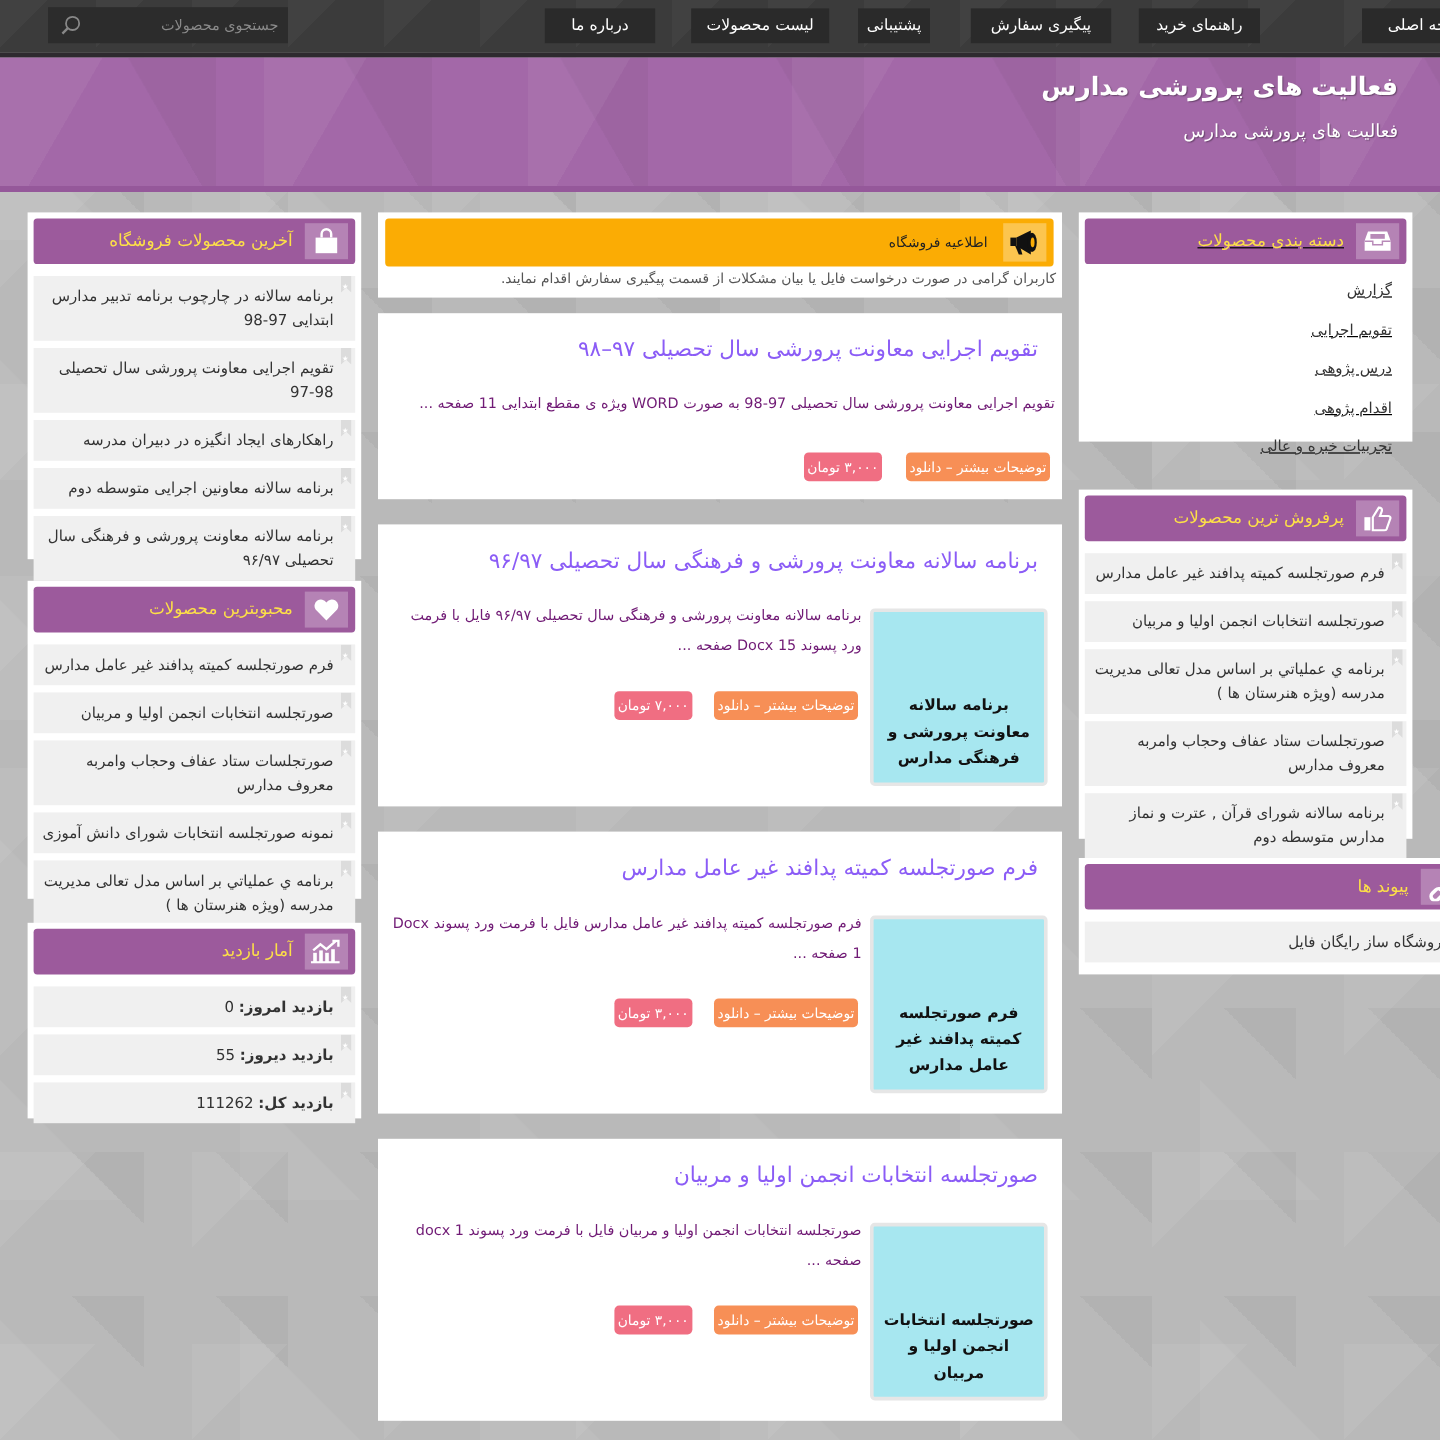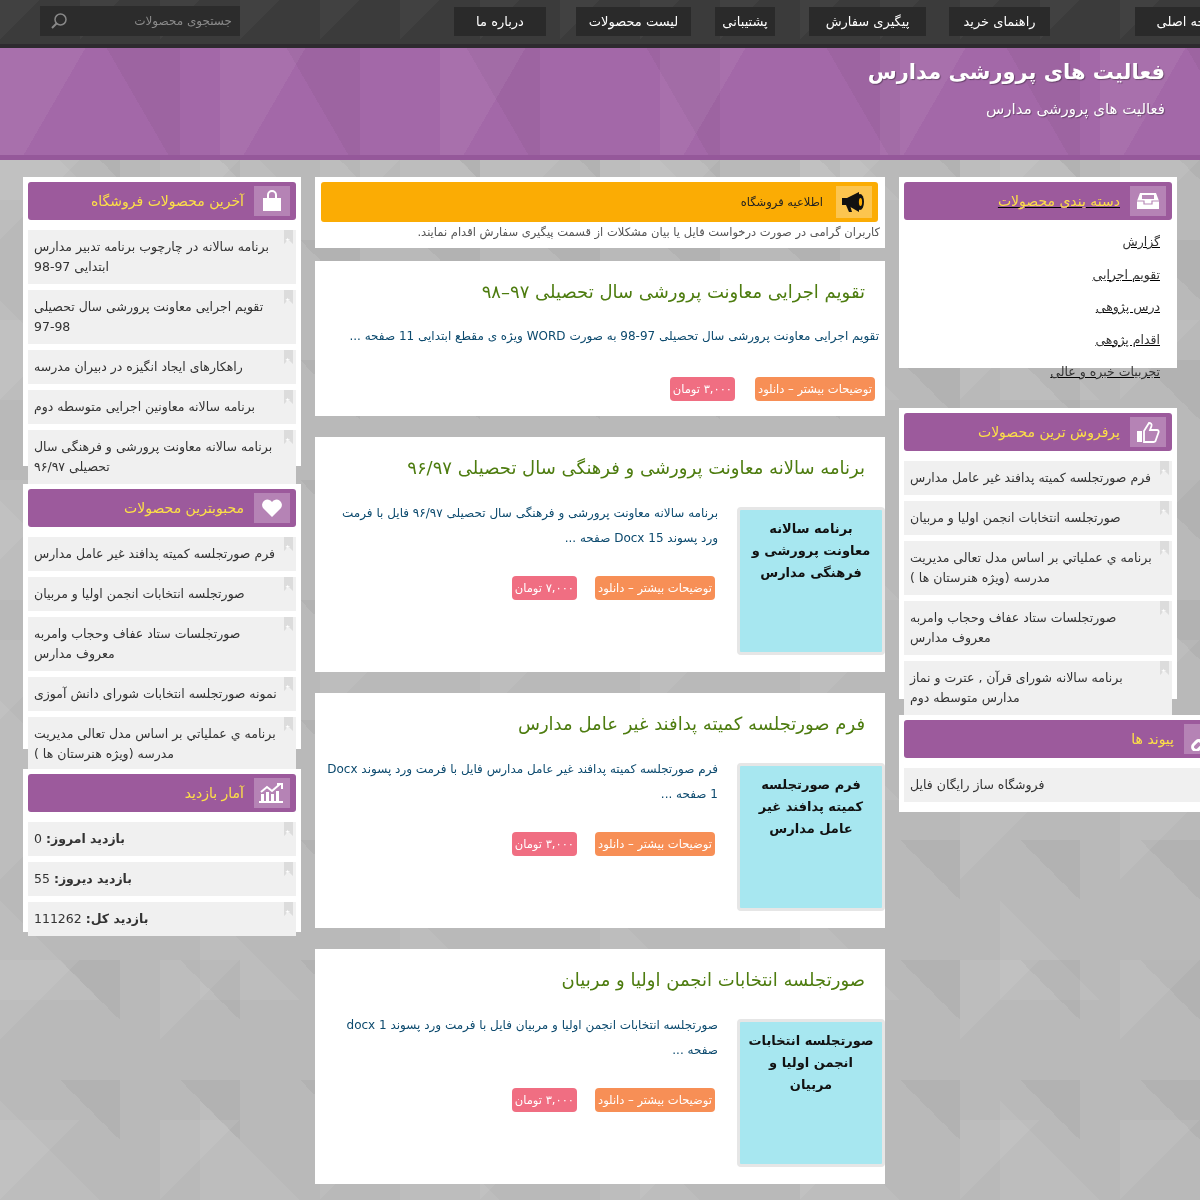--- a/index.html
+++ b/index.html
@@ -58,21 +58,21 @@
     height: 38px; background: #9c5a9c; border-radius: 3px; position: relative;
     color: #fde047; font-size: 14px; line-height: 38px; padding-right: 52px; white-space: nowrap;
   }
   .widget-head .wicon {
     position: absolute; right: 6px; top: 4px; width: 36px; height: 30px;
     background: rgba(255,255,255,0.25); display: flex; align-items: center; justify-content: center;
   }
   .wlist { margin-top: 10px; }
   .witem {
     background: #f0f0f0; color: #333; font-size: 12.5px; line-height: 20px;
-    padding: 7px 18px 7px 6px; margin-bottom: 6px; position: relative; text-align: left;
+    padding: 7px 18px 7px 6px; margin-bottom: 6px; position: relative; text-align: right;
   }
   .witem .bm {
     position: absolute; right: 3px; top: 0; width: 9px; height: 14px; background: #dcdcdc;
     clip-path: polygon(0 0, 100% 0, 100% 100%, 50% 70%, 0 100%);
   }
   .witem .bm::after { content: "★"; position: absolute; left: 1px; top: 0; font-size: 6px; color: #fff; }
   .cat-item { color: #333; font-size: 12.5px; line-height: 32.5px; padding-right: 12px; }
   .stat-label { font-weight: bold; }
 
   
@@ -80,25 +80,25 @@
   .notice-bar {
     position: absolute; left: 6px; top: 5px; width: 557px; height: 40px; background: #fbac04;
     border-radius: 3px;
   }
   .notice-bar .nicon { position: absolute; right: 6px; top: 4px; width: 36px; height: 32px; background: rgba(255,255,255,0.3); display:flex; align-items:center; justify-content:center; }
   .notice-title { position: absolute; right: 55px; top: 0; line-height: 40px; font-size: 11.5px; color: #222; }
   .notice-text { position: absolute; right: 5px; top: 48px; font-size: 11.5px; color: #555; white-space: nowrap; }
 
   
   .post { position: absolute; left: 315px; width: 570px; background: #fff; }
-  .post-title { position: absolute; right: 20px; top: 20px; font-size: 18px; color: #4d7c0f; white-space: nowrap; }
-  .post-excerpt { position: absolute; font-size: 12px; color: #0c4a6e; line-height: 25px; text-align: right; }
+  .post-title { position: absolute; right: 20px; top: 20px; font-size: 18px; color: #8b5cf6; white-space: nowrap; }
+  .post-excerpt { position: absolute; font-size: 12px; color: #701a75; line-height: 25px; text-align: right; }
   .post-thumb {
-    position: absolute; right: 0; width: 148px; height: 148px; background: #a7e7f0;
-    border: 3px solid #e6e6e6; border-radius: 4px; display: flex; align-items: flex-start; justify-content: center;
+    position: absolute; right: 12px; width: 148px; height: 148px; background: #a7e7f0;
+    border: 3px solid #e6e6e6; border-radius: 4px; display: flex; align-items: flex-end; justify-content: center;
     text-align: center; font-size: 13px; font-weight: bold; color: #111; line-height: 22px; padding: 8px;
   }
   .btn-more { position: absolute; height: 24px; background: #f78f56; color: #fff; font-size: 11.5px; line-height: 24px; padding: 0 3px; border-radius: 4px; white-space: nowrap; }
   .btn-price { position: absolute; height: 24px; background: #f06e82; color: #fff; font-size: 11.5px; line-height: 24px; padding: 0 3px; border-radius: 4px; white-space: nowrap; }
 </style>
 </head>
 <body>
 
 <div class="topbar">
   <div class="nav-item" style="right:1077px;right:auto;left:1135px;width:110px;">صفحه اصلی</div>

